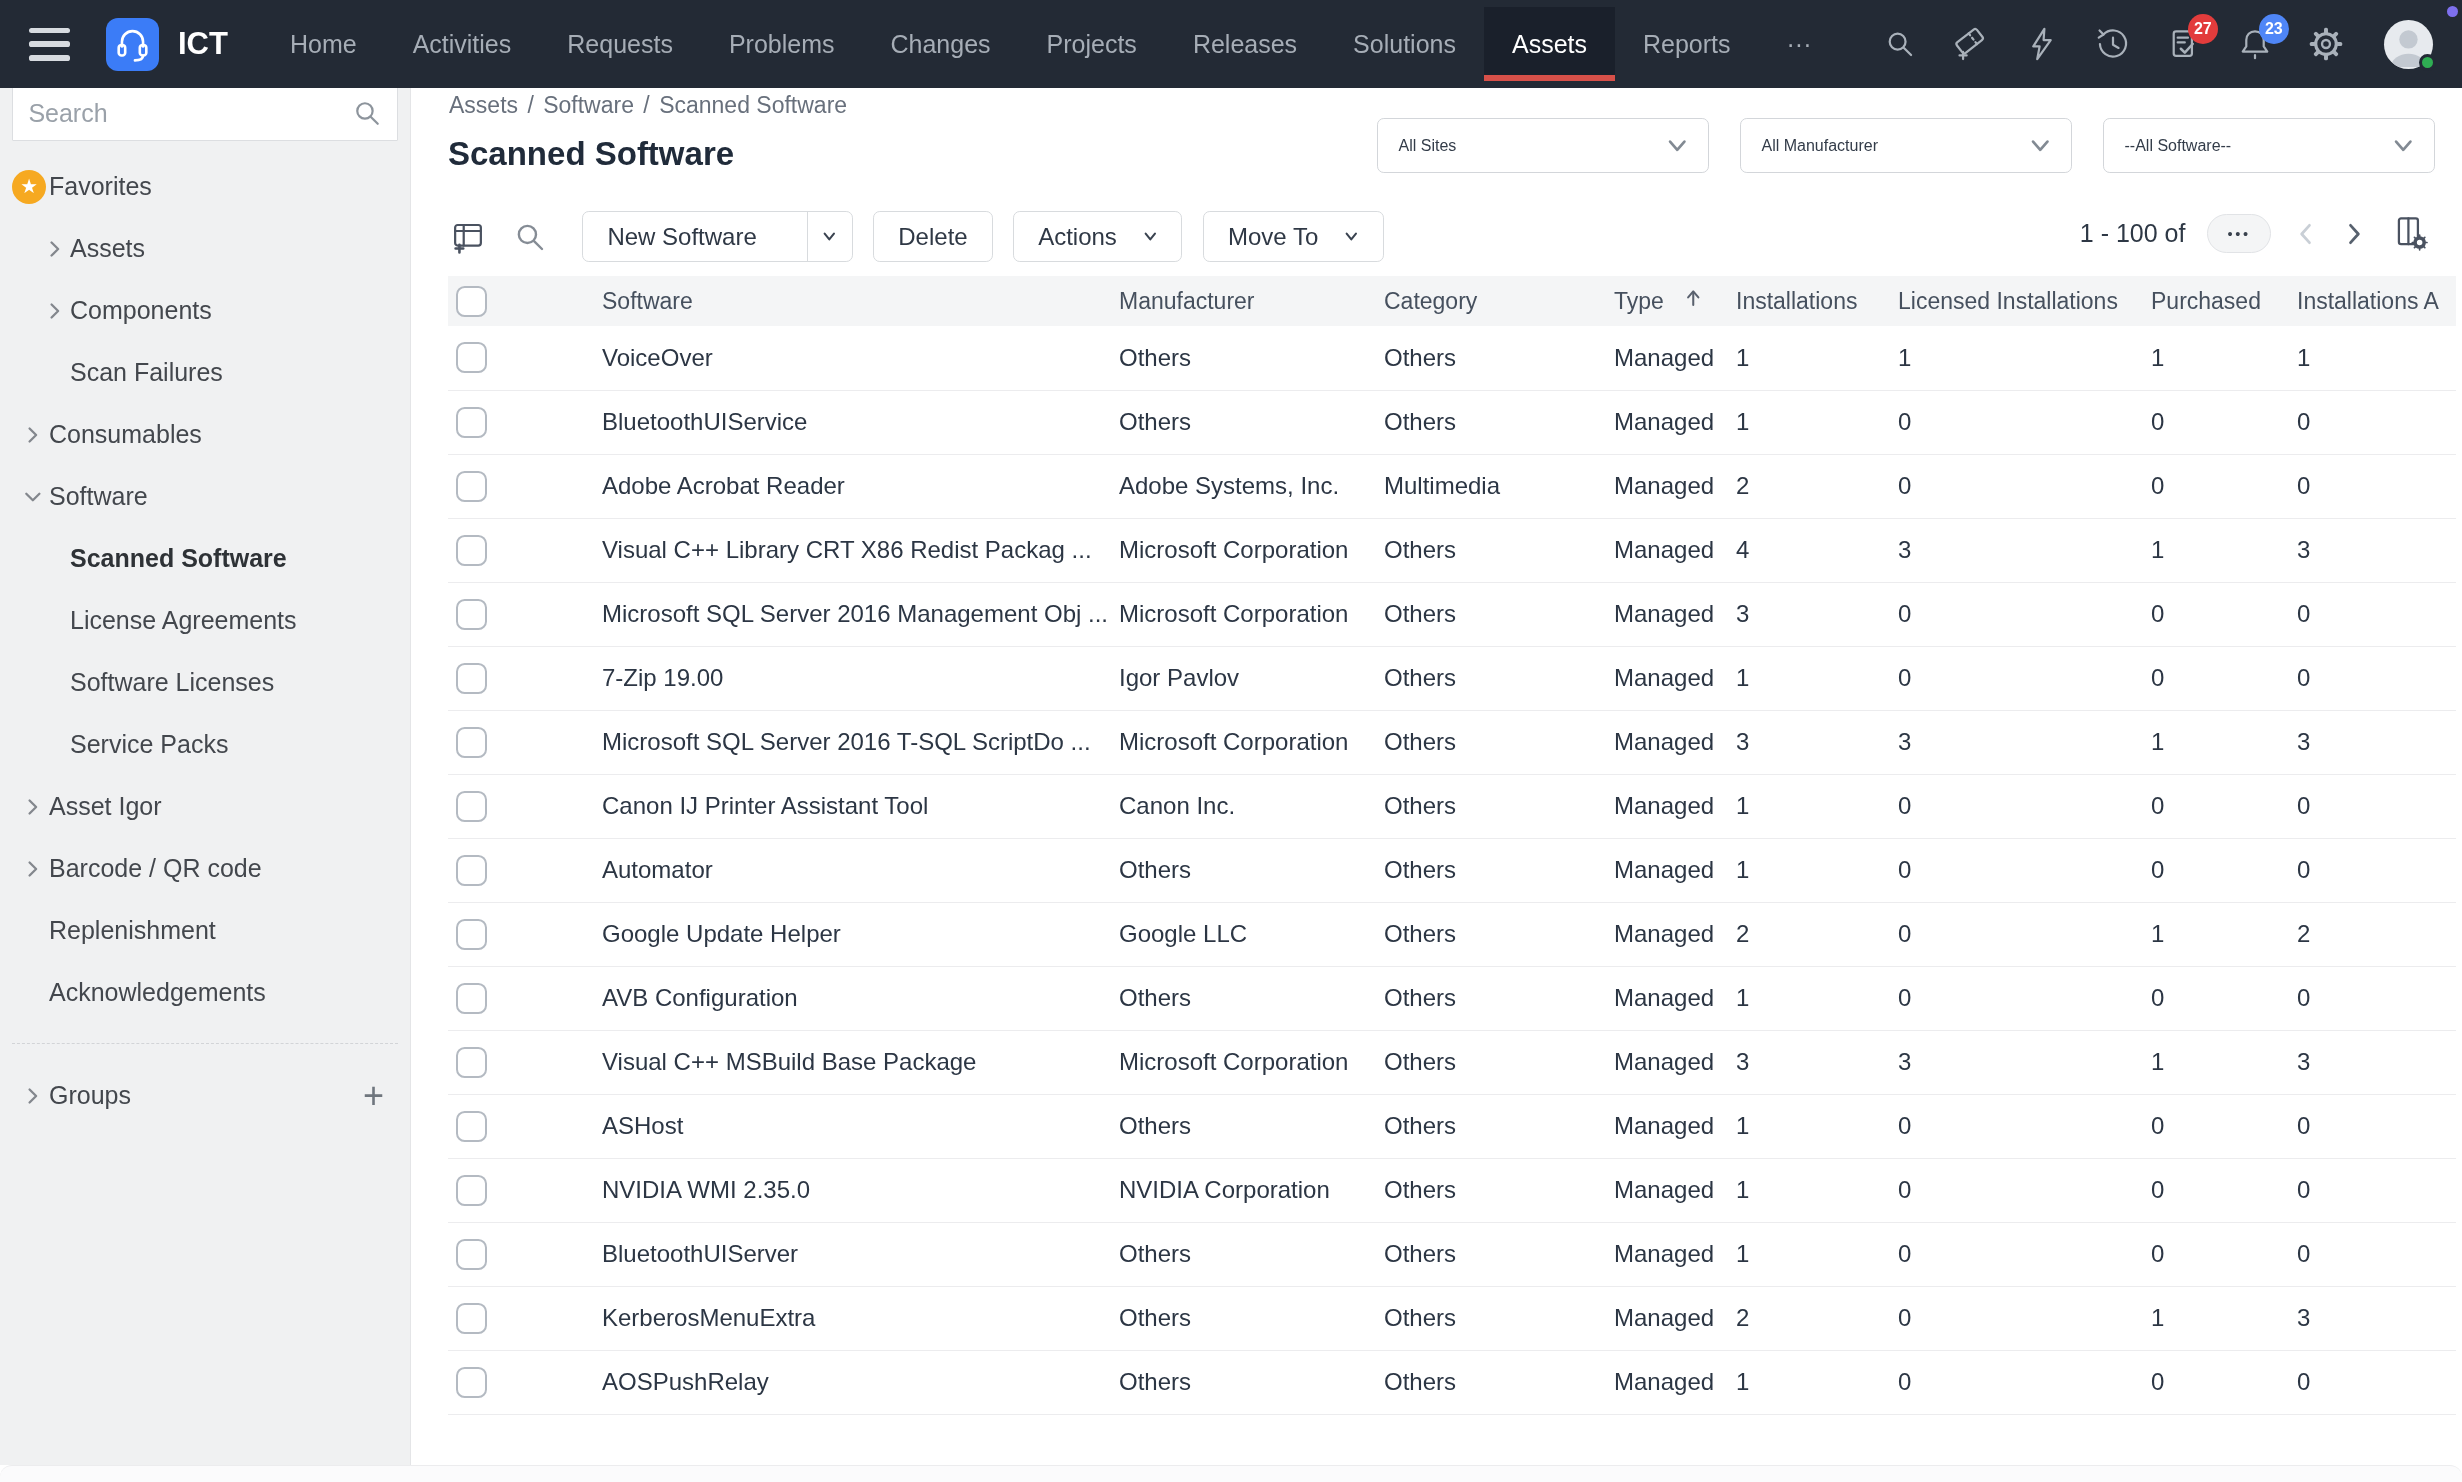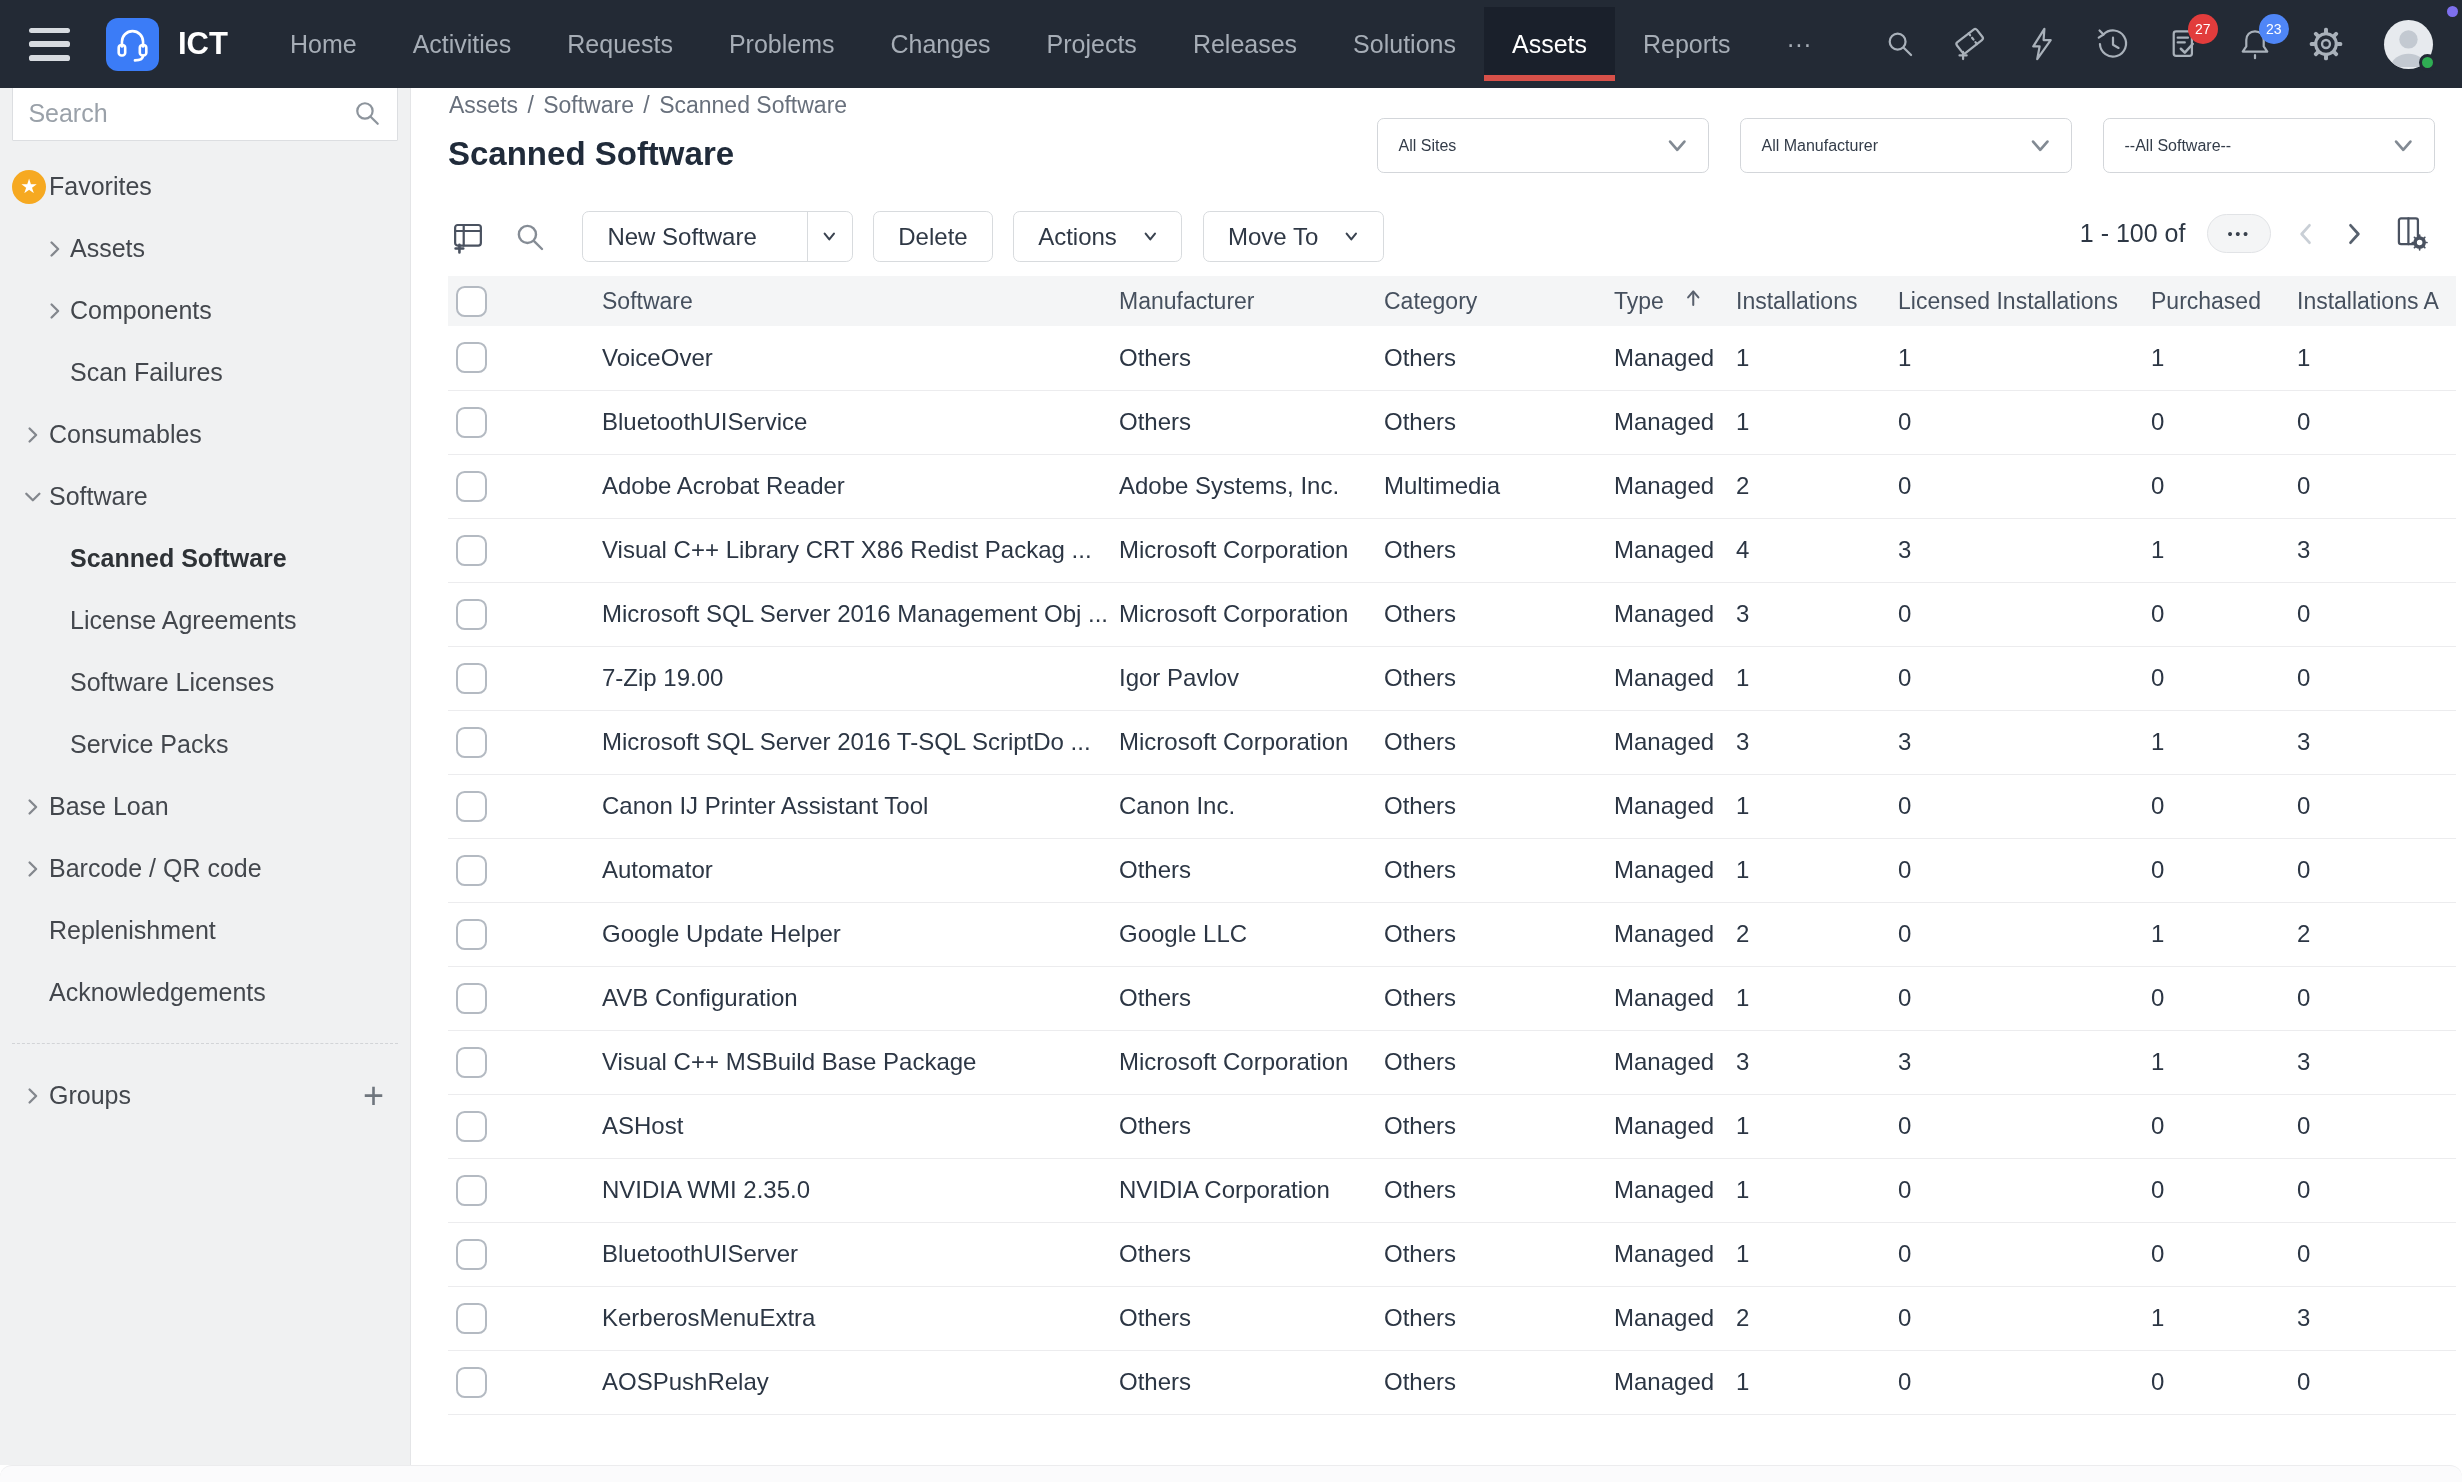--- a/index.html
+++ b/index.html
@@ -20,21 +20,21 @@
               padding:0 28px; font-size:25px; color:#a6adb6; cursor:pointer; white-space:nowrap; }
   .nav-item.active { background:#1a202b; color:#fff; }
   .nav-item.active::after { content:""; position:absolute; left:0; right:0; bottom:0;
                             height:6px; background:#d75049; }
   .nav-right { margin-left:auto; display:flex; align-items:center; gap:32px;
                padding-right:29px; color:#a9b1ba; }
   .tn-icon { position:relative; width:39px; height:39px; display:flex;
              align-items:center; justify-content:center; cursor:pointer; }
   .tn-icon svg { width:38px; height:38px; }
   .badge { position:absolute; top:-10.3px; right:-14.6px; min-width:30px; height:30px;
-           border-radius:15.4px; color:#fff; font-size:14px; font-weight:normal;
+           border-radius:15.4px; color:#fff; font-size:16px; font-weight:bold;
            display:flex; align-items:center; justify-content:center; padding:0 4.3px;margin-left:16px; }
   .badge.red { background:#e23c3c; }
   .badge.blue { background:#4f86f7; }
   .avatar { position:relative; width:49px; height:49px; margin-left:6.8px; cursor:pointer; }
   .avatar .circ { width:49px; height:49px; border-radius:50%; background:#e7eaee; overflow:hidden; }
   .avatar svg { width:49px; height:49px; }
   .online-dot { position:absolute; right:-2.6px; bottom:-2.6px; width:17px; height:17px;
                 border-radius:50%; background:#2fae53; border:3.4px solid #232a35; }
   .corner-dot { position:absolute; top:6px; right:4.3px; width:11px; height:11px;
                 border-radius:50%; background:#7e70ee; z-index:6; }
@@ -350,21 +350,21 @@
         <span class="side-plus"></span>
       </div>
 
       <div class="side-item">
         <span class="chev show">
           <svg viewBox="0 0 24 24" fill="none" stroke="currentColor" stroke-width="2.8" stroke-linecap="round" stroke-linejoin="round">
             <polyline points="8,4 16,12 8,20"></polyline>
           </svg>
         </span>
 
-        <span class="side-label">Base Loan</span>
+        <span class="side-label">Asset Igor</span>
         <span class="side-expand"></span>
         <span class="side-plus"></span>
       </div>
 
       <div class="side-item">
         <span class="chev show">
           <svg viewBox="0 0 24 24" fill="none" stroke="currentColor" stroke-width="2.8" stroke-linecap="round" stroke-linejoin="round">
             <polyline points="8,4 16,12 8,20"></polyline>
           </svg>
         </span>

